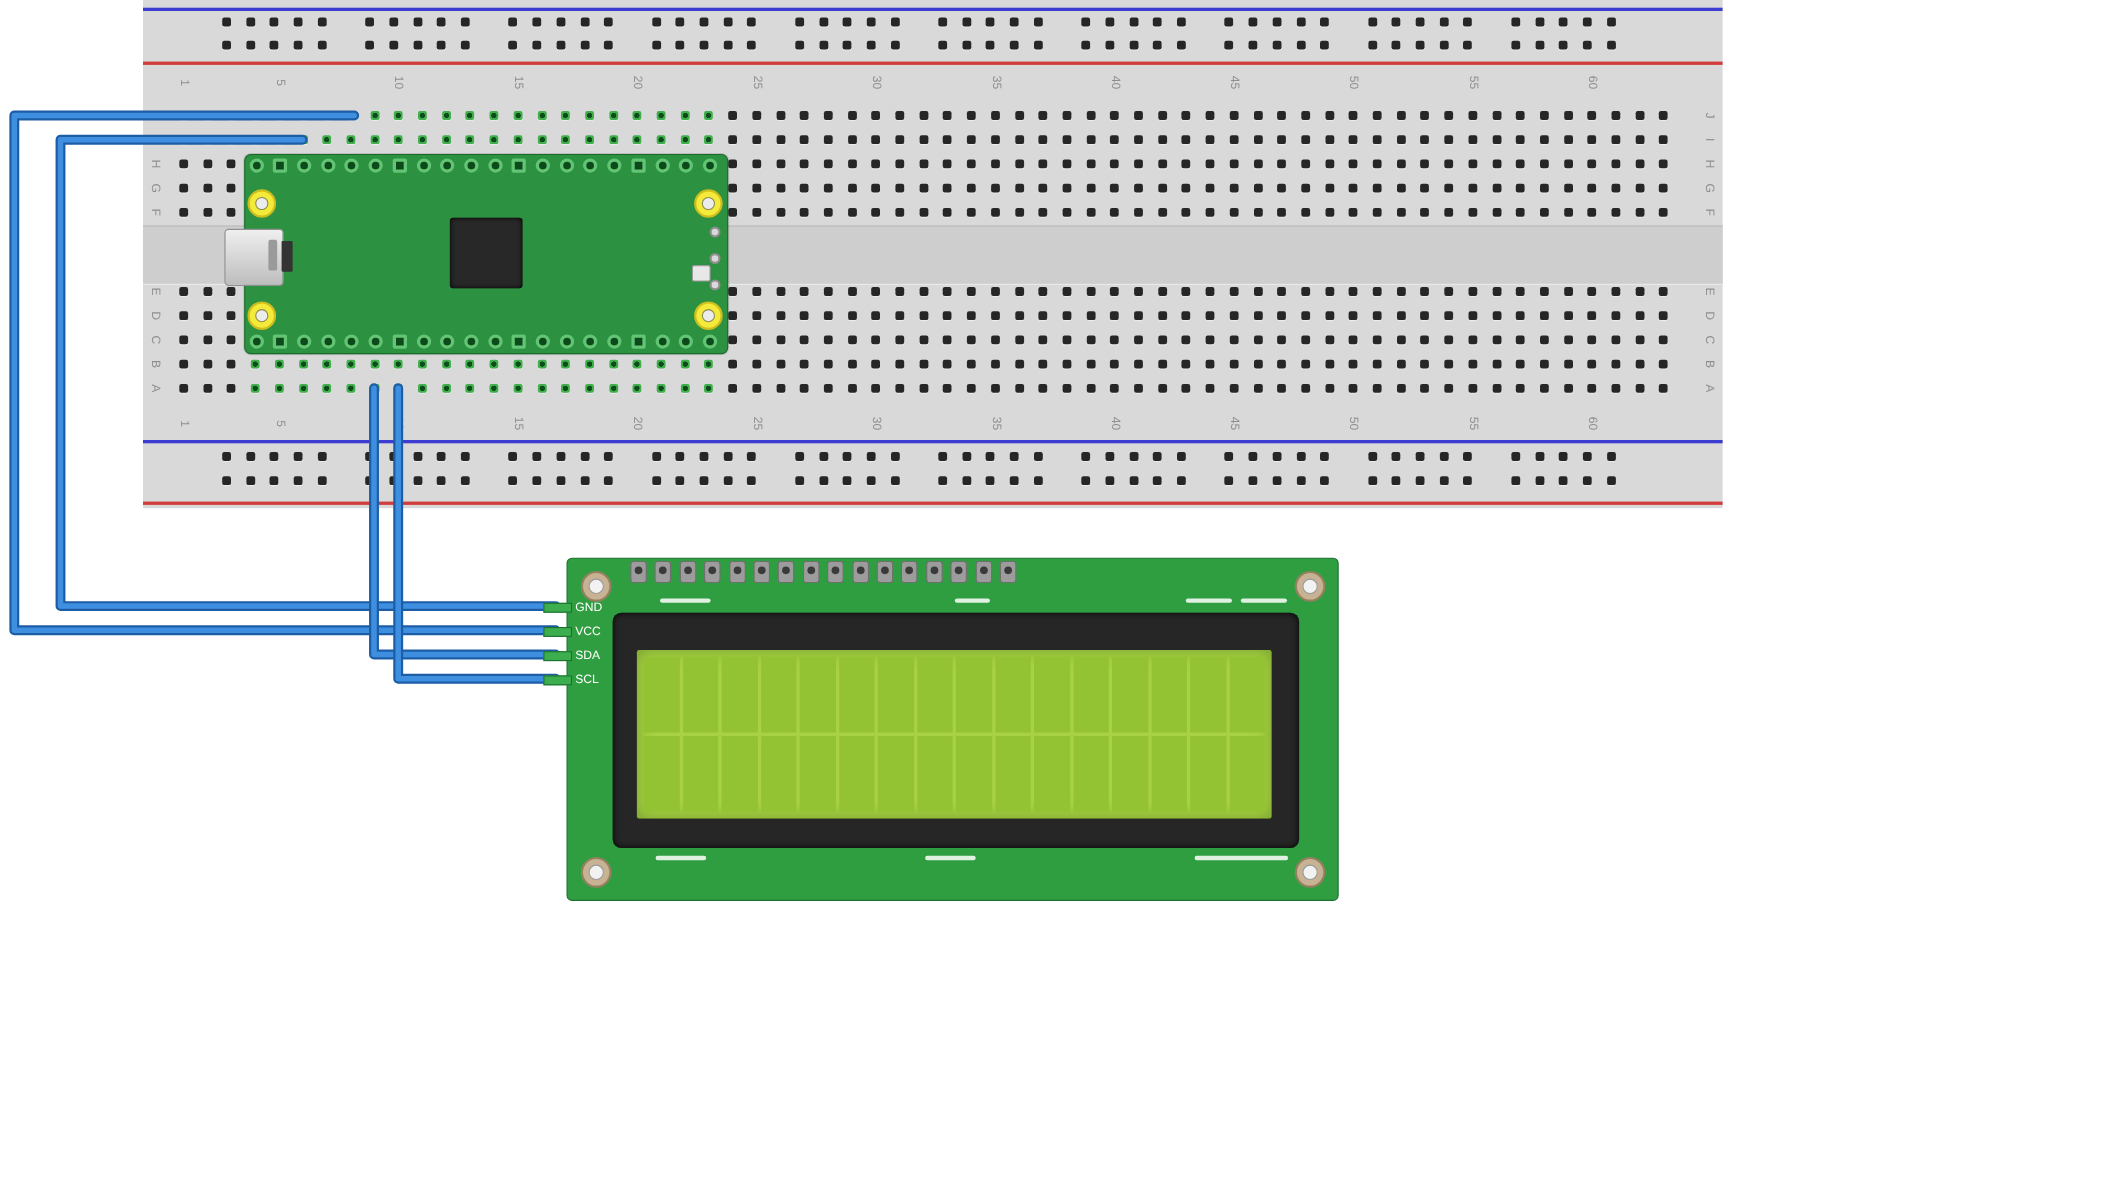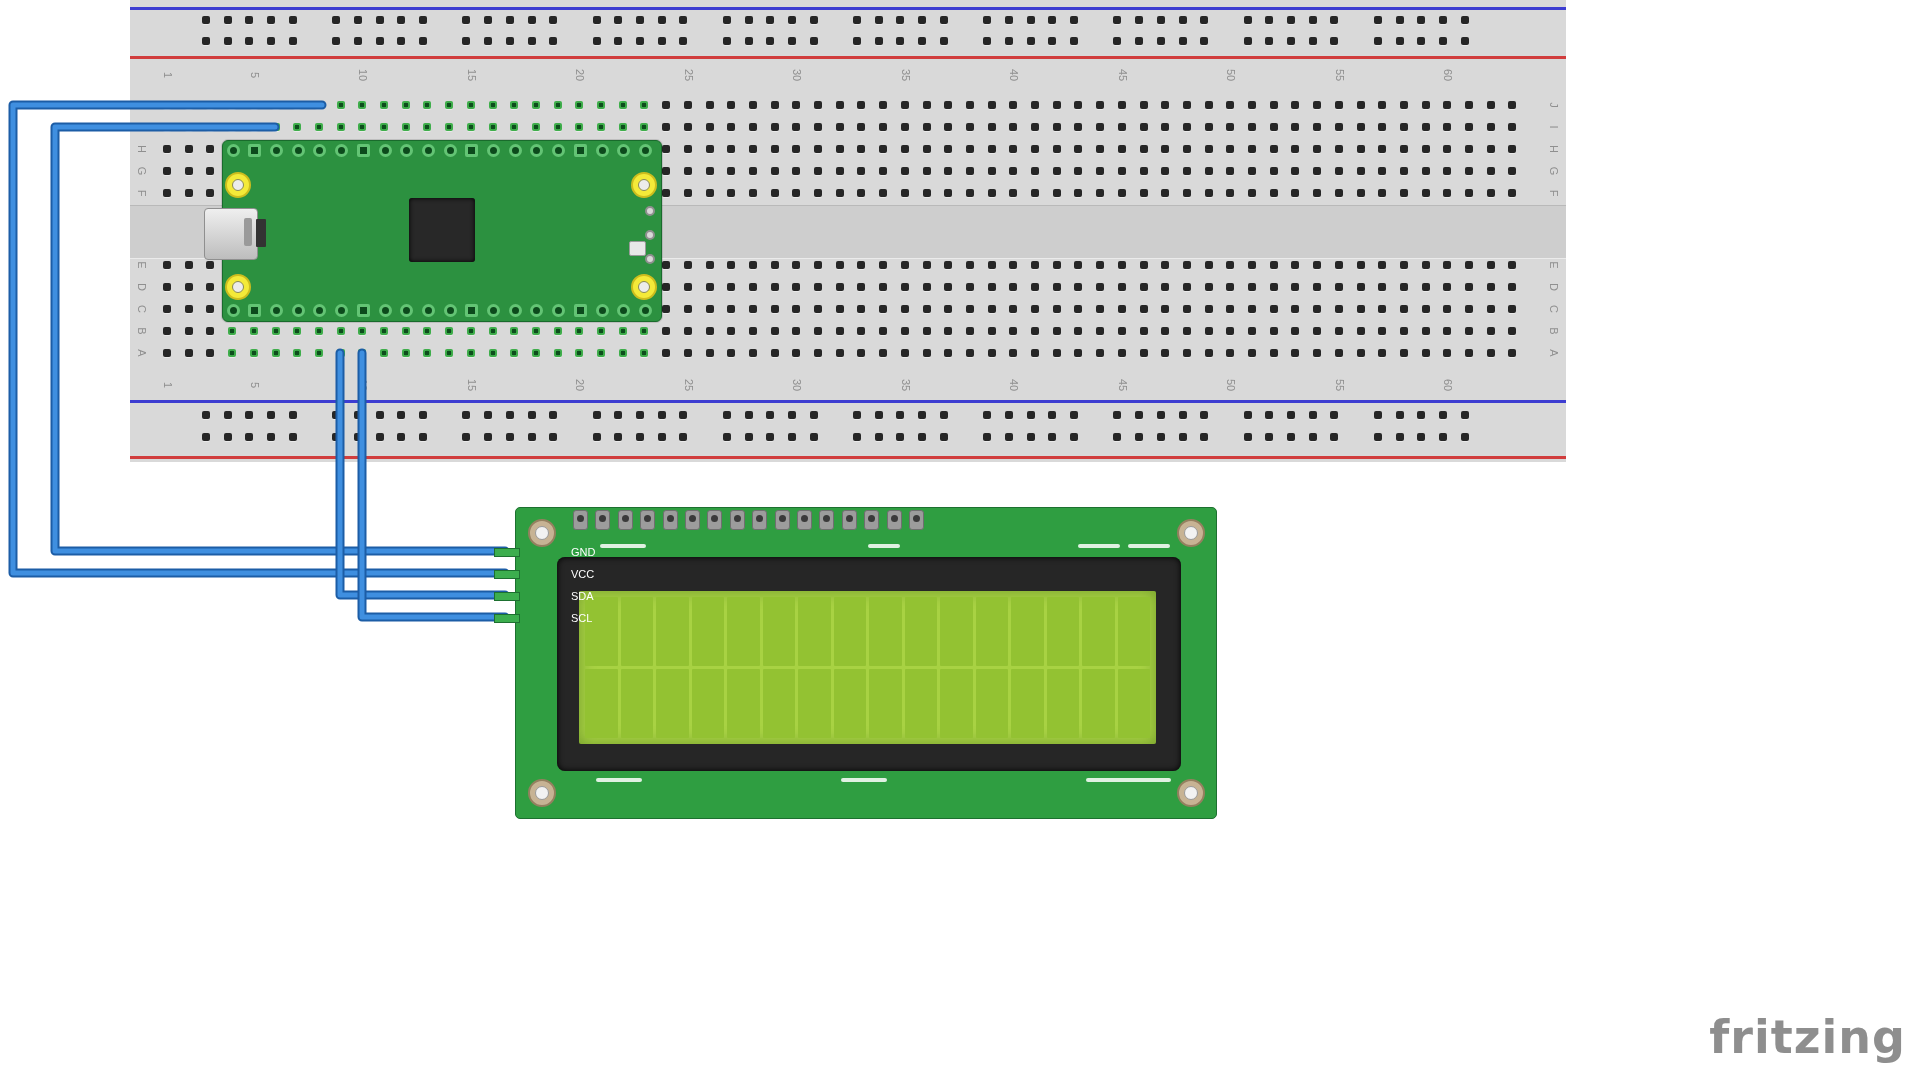--- a/index.html
+++ b/index.html
@@ -52,21 +52,21 @@
   .hpin::after{content:"";position:absolute;left:3px;top:4px;width:7px;height:7px;border-radius:50%;background:#3a3a3a;}
   #bezel{position:absolute;left:41px;top:49px;width:624px;height:214px;background:#262626;border-radius:8px;
          box-shadow:inset 0 0 6px #000000;}
   #screen{position:absolute;left:22px;top:34px;width:577px;height:153px;background:#a8d243;border-radius:2px;
           box-shadow:inset 0 0 16px rgba(20,60,0,.35);}
   #chargrid{position:absolute;left:6px;top:6px;right:6px;bottom:6px;display:grid;
             grid-template-columns:repeat(16,1fr);grid-template-rows:repeat(2,1fr);gap:3px;}
   .ccell{background:#93c232;border-radius:1px;}
   .stub{position:absolute;left:-22px;width:26px;height:9px;background:#3cae4e;border:1px solid #1d7030;
         box-sizing:border-box;}
-  .pinlabel{position:absolute;left:7px;color:#ffffff;font-size:11px;line-height:12px;margin-left:48px;}
+  .pinlabel{position:absolute;left:7px;color:#ffffff;font-size:11px;line-height:12px;}
   .silk{position:absolute;height:4px;background:rgba(255,255,255,.85);border-radius:2px;}
   
   #watermark{position:absolute;right:8px;top:1010px;font-size:46px;font-weight:bold;color:#8e8e8e;
              letter-spacing:1px;z-index:20;font-family:"DejaVu Sans",sans-serif;}
 </style>
 </head>
 <body>
 
 <div id="canvas">
 
@@ -1099,14 +1099,13 @@
       <div class="stub" style="top: 39.5px;"></div>
       <span class="pinlabel" style="top: 38px;">GND</span>
       <div class="stub" style="top: 61.5px;"></div>
       <span class="pinlabel" style="top: 60px;">VCC</span>
       <div class="stub" style="top: 83.5px;"></div>
       <span class="pinlabel" style="top: 82px;">SDA</span>
       <div class="stub" style="top: 105.5px;"></div>
       <span class="pinlabel" style="top: 104px;">SCL</span>
     </div>
 
-  <div id="watermark">fritzing</div>
 </div>
 
 </body></html>

